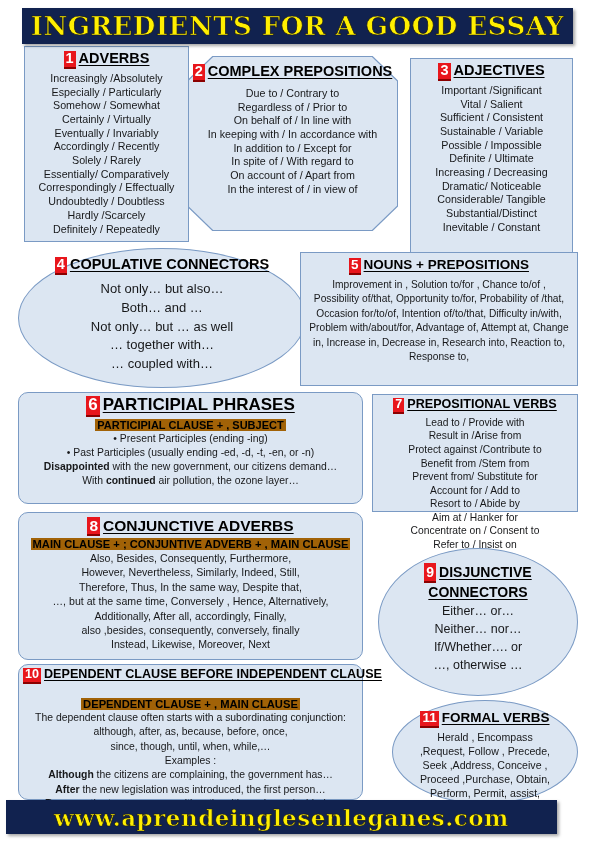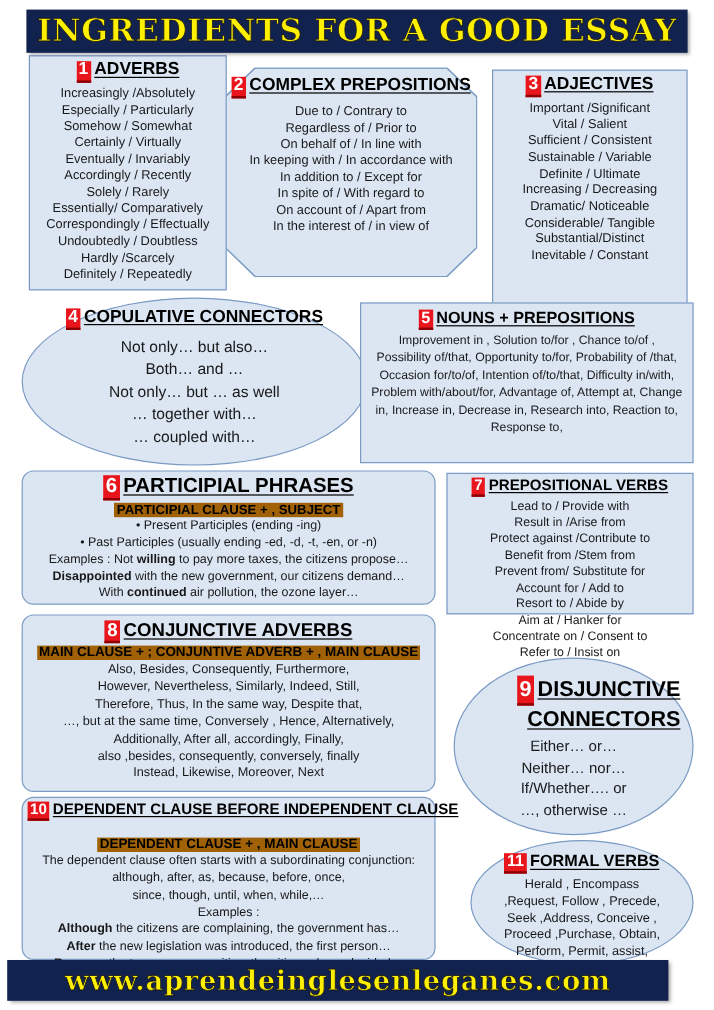--- a/index.html
+++ b/index.html
@@ -153,21 +153,21 @@
   #sec-prepverbs .sec-head { font-size: 12.6px; margin-bottom: 2px; }
   #sec-prepverbs .lines { font-size: 10.3px; line-height: 1.32; }
 
   #sec-conjunctive { left: 18px; top: 512px; width: 345px; height: 148px; padding: 4px 4px 0; }
   #sec-conjunctive .sec-head { font-size: 15.5px; margin-bottom: 2px; }
   #sec-conjunctive .hl-row { font-size: 11.2px; }
   #sec-conjunctive .lines { font-size: 10.6px; line-height: 1.36; }
 
   #sec-disjunctive { left: 378px; top: 548px; width: 200px; height: 148px; }
   #sec-disjunctive .inner { padding: 14px 10px 0; }
-  #sec-disjunctive .sec-head { font-size: 18px; line-height: 1.3; margin-bottom: 2px; text-align: right; }
+  #sec-disjunctive .sec-head { font-size: 14px; line-height: 1.3; margin-bottom: 2px; }
   #sec-disjunctive .lines { font-size: 12.5px; line-height: 1.42; }
 
   #sec-dependent { left: 18px; top: 664px; width: 345px; height: 136px; padding: 3px 4px 0; }
   #sec-dependent .sec-head { font-size: 12.6px; margin-bottom: 14px; }
   #sec-dependent .hl-row { font-size: 11.2px; }
   #sec-dependent .lines { font-size: 10.4px; line-height: 1.38; }
 
   #sec-formal { left: 392px; top: 700px; width: 186px; height: 104px; }
   #sec-formal .inner { padding: 10px 6px 0; }
   #sec-formal .sec-head { font-size: 13.5px; margin-bottom: 2px; }
@@ -228,20 +228,21 @@
 
   <div class="shape rect z-mid" id="sec-adjectives">
     <div class="sec-head">
       <span class="num">3</span><span class="txt">ADJECTIVES</span>
     </div>
     <div class="lines">
       <div>Important /Significant</div>
       <div>Vital / Salient</div>
       <div>Sufficient / Consistent</div>
       <div>Sustainable / Variable</div>
+      <div>Possible / Impossible</div>
       <div>Definite / Ultimate</div>
       <div>Increasing / Decreasing</div>
       <div>Dramatic/ Noticeable</div>
       <div>Considerable/ Tangible</div>
       <div>Substantial/Distinct</div>
       <div>Inevitable / Constant</div>
     </div>
   </div>
 
   <div class="shape ellipse z-low" id="sec-copulative">
@@ -273,21 +274,20 @@
     <div class="hl-row">
       <span class="hl">PARTICIPIAL CLAUSE + , SUBJECT</span>
     </div>
     <div class="lines">
       <div>
         <span>• Present Participles (ending -ing)</span>
       </div>
       <div>
         <span>• Past Participles (usually ending -ed, -d, -t, -en, or -n)</span>
       </div>
-      <div><span>Examples : Not </span><b>willing</b><span> to pay more taxes, the citizens propose…</span></div>
       <div><b>Disappointed</b><span> with the new government, our citizens demand…</span></div>
       <div><span>With </span><b>continued</b><span> air pollution, the ozone layer…</span></div>
     </div>
   </div>
 
   <div class="shape rect z-mid" id="sec-prepverbs">
     <div class="sec-head">
       <span class="num">7</span><span class="txt">PREPOSITIONAL VERBS</span>
     </div>
     <div class="lines">

